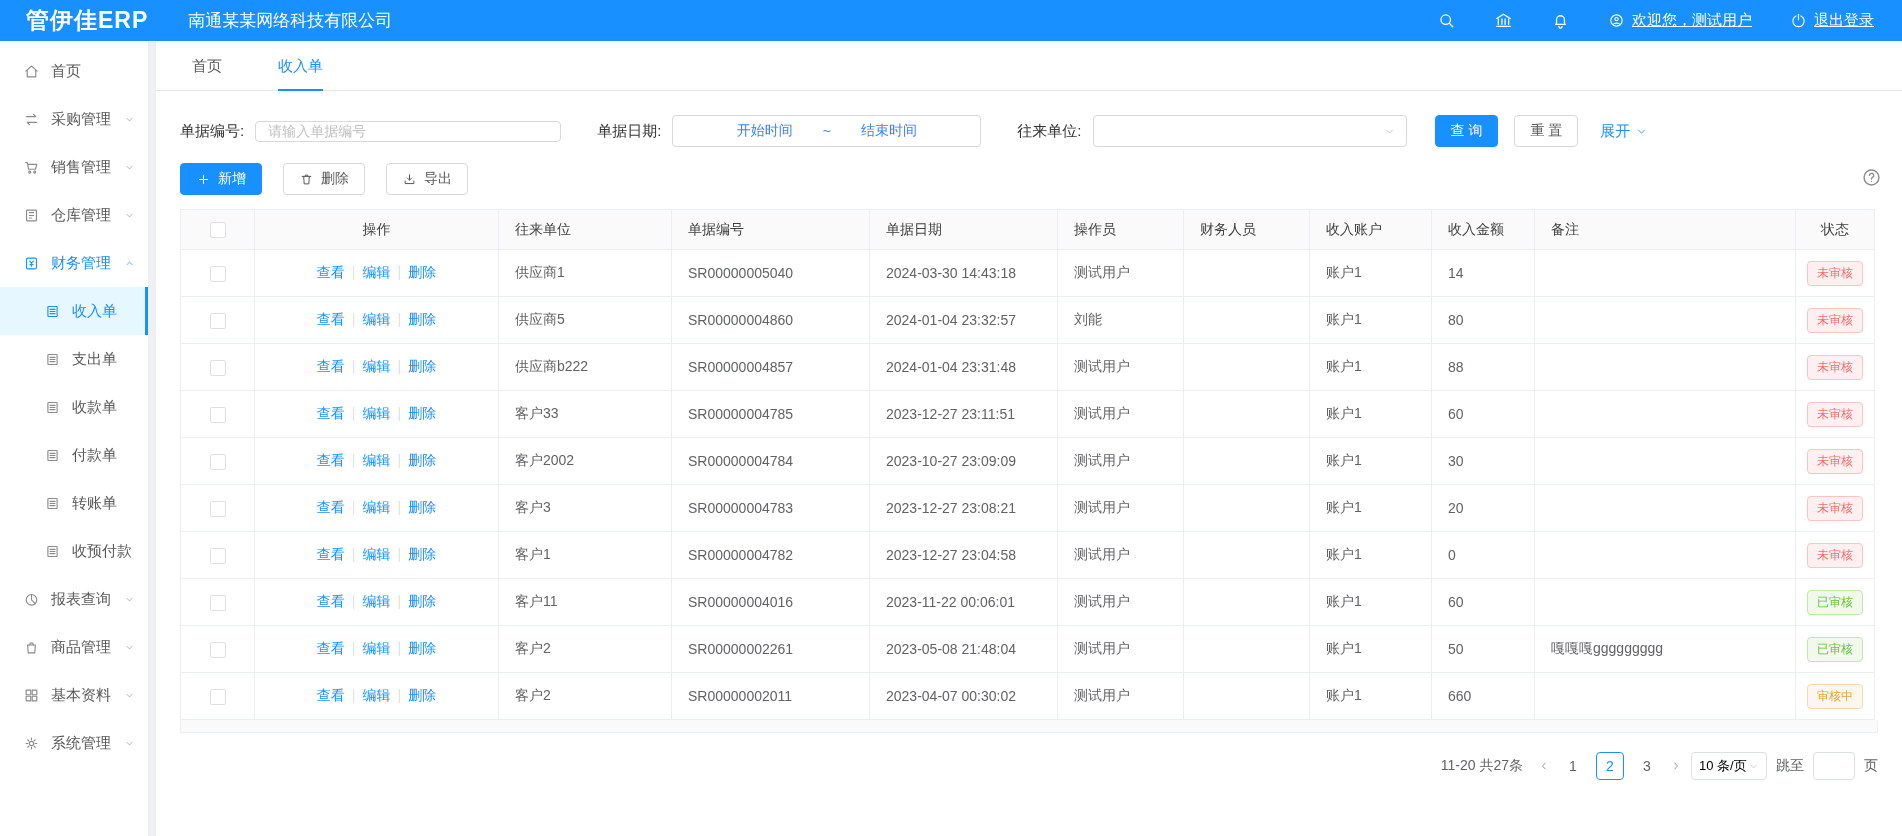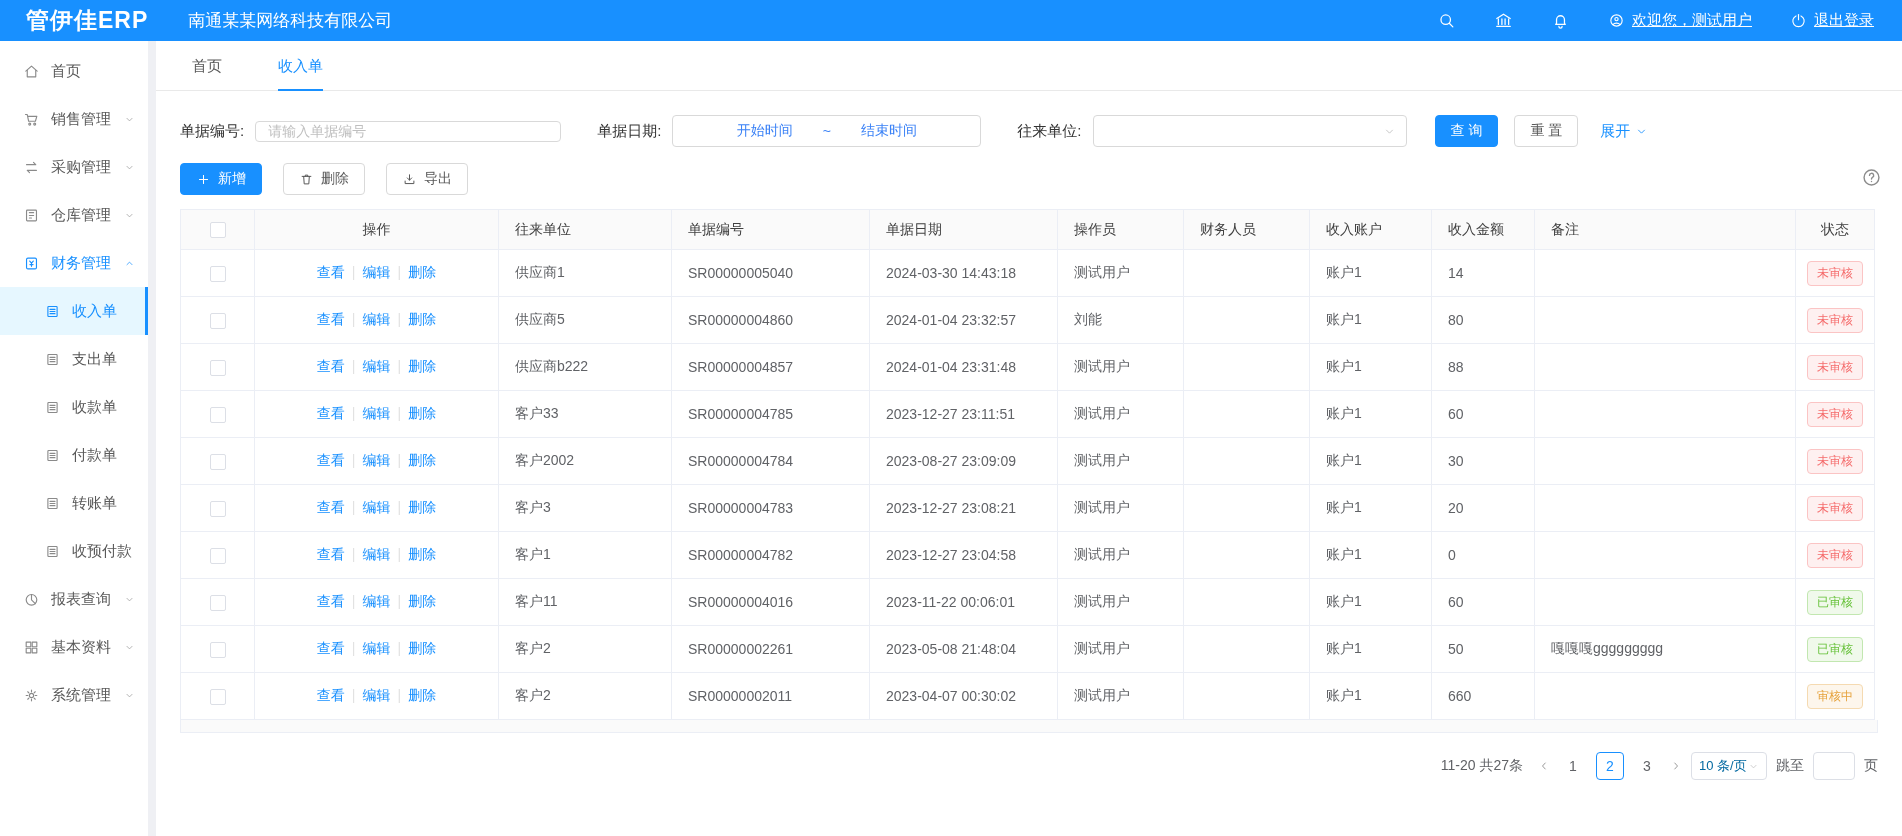--- a/index.html
+++ b/index.html
@@ -94,21 +94,21 @@
   
   .pagination { display:flex; justify-content:flex-end; align-items:center; gap:9px;
     margin:19px 24px 0 24px; color:#606266; font-size:14px; }
   .pg-total { margin-right:6px; white-space:nowrap;text-align:right; }
   .pg-arrow { width:12px; height:12px; color:#808080; cursor:pointer; }
   .pg-num { min-width:28px; height:28px; line-height:26px; text-align:center; border-radius:4px;
     cursor:pointer; border:1px solid transparent; }
   .pg-num.active { border-color:#1890ff; color:#1890ff; }
   .pg-size { width:76px; height:28px; border:1px solid #dcdfe6; border-radius:4px;
     display:flex; align-items:center; justify-content:space-between; padding:0 7px;
-    color:#0369a1; cursor:pointer; font-size:13px; white-space:nowrap; }
+    color:#000000; cursor:pointer; font-size:13px; white-space:nowrap; }
   .pg-size .chevicon { width:11px; height:11px; color:#bfbfbf; flex:none; }
   .pg-jump { white-space:nowrap; }
   .pg-input { width:42px; height:28px; border:1px solid #dcdfe6; border-radius:4px; outline:none; padding:0 6px; }
 </style>
 </head>
 <body>
 
 <div class="app">
 
   <header class="topbar">
@@ -162,48 +162,48 @@
             <svg viewBox="0 0 24 24" fill="none" stroke="currentColor" stroke-width="1.6" stroke-linecap="round" stroke-linejoin="round">
               <path d="M4 11.5 12 4.5l8 7"></path>
               <path d="M6 10.5V19.5h12v-9"></path>
             </svg>
           </span>
           <span>首页</span>
         </div>
         <div class="side-item">
           <span class="sicon">
             <svg viewBox="0 0 24 24" fill="none" stroke="currentColor" stroke-width="1.6" stroke-linecap="round" stroke-linejoin="round">
+              <path d="M5 8h13l-3.2-3.2M19 16H6l3.2 3.2"></path>
+            </svg>
+          </span>
+          <span>采购管理</span>
+          <span class="chev">
+            <svg viewBox="0 0 24 24" fill="none" stroke="currentColor" stroke-width="1.6" stroke-linecap="round" stroke-linejoin="round">
+              <path d="M6.5 9.5 12 15l5.5-5.5"></path>
+            </svg>
+          </span>
+        </div>
+        <div class="side-item">
+          <span class="sicon">
+            <svg viewBox="0 0 24 24" fill="none" stroke="currentColor" stroke-width="1.6" stroke-linecap="round" stroke-linejoin="round">
               <path d="M3.5 5H6l2 9.5h9.5l2-7H7"></path>
               <circle cx="9.5" cy="18.5" r="1.4"></circle>
               <circle cx="16.5" cy="18.5" r="1.4"></circle>
             </svg>
           </span>
           <span>销售管理</span>
           <span class="chev">
             <svg viewBox="0 0 24 24" fill="none" stroke="currentColor" stroke-width="1.6" stroke-linecap="round" stroke-linejoin="round">
               <path d="M6.5 9.5 12 15l5.5-5.5"></path>
             </svg>
           </span>
         </div>
         <div class="side-item">
           <span class="sicon">
             <svg viewBox="0 0 24 24" fill="none" stroke="currentColor" stroke-width="1.6" stroke-linecap="round" stroke-linejoin="round">
-              <path d="M5 8h13l-3.2-3.2M19 16H6l3.2 3.2"></path>
-            </svg>
-          </span>
-          <span>采购管理</span>
-          <span class="chev">
-            <svg viewBox="0 0 24 24" fill="none" stroke="currentColor" stroke-width="1.6" stroke-linecap="round" stroke-linejoin="round">
-              <path d="M6.5 9.5 12 15l5.5-5.5"></path>
-            </svg>
-          </span>
-        </div>
-        <div class="side-item">
-          <span class="sicon">
-            <svg viewBox="0 0 24 24" fill="none" stroke="currentColor" stroke-width="1.6" stroke-linecap="round" stroke-linejoin="round">
               <rect x="5" y="4.5" width="14" height="15" rx="1"></rect>
               <path d="M9 8h6M9 12h6M9 15.5h3"></path>
             </svg>
           </span>
           <span>仓库管理</span>
           <span class="chev">
             <svg viewBox="0 0 24 24" fill="none" stroke="currentColor" stroke-width="1.6" stroke-linecap="round" stroke-linejoin="round">
               <path d="M6.5 9.5 12 15l5.5-5.5"></path>
             </svg>
           </span>
@@ -277,20 +277,34 @@
           <span>收预付款</span>
         </div>
         <div class="side-item">
           <span class="sicon">
             <svg viewBox="0 0 24 24" fill="none" stroke="currentColor" stroke-width="1.6" stroke-linecap="round" stroke-linejoin="round">
               <circle cx="12" cy="12.5" r="7.5"></circle>
               <path d="M12 5v7.5M12 12.5l5.3 5.3"></path>
             </svg>
           </span>
           <span>报表查询</span>
+          <span class="chev">
+            <svg viewBox="0 0 24 24" fill="none" stroke="currentColor" stroke-width="1.6" stroke-linecap="round" stroke-linejoin="round">
+              <path d="M6.5 9.5 12 15l5.5-5.5"></path>
+            </svg>
+          </span>
+        </div>
+        <div class="side-item">
+          <span class="sicon">
+            <svg viewBox="0 0 24 24" fill="none" stroke="currentColor" stroke-width="1.6" stroke-linecap="round" stroke-linejoin="round">
+              <path d="M6.5 8.5h11l-.9 11H7.4z"></path>
+              <path d="M9.5 8.5V8a2.5 2.5 0 0 1 5 0v.5"></path>
+            </svg>
+          </span>
+          <span>商品管理</span>
           <span class="chev">
             <svg viewBox="0 0 24 24" fill="none" stroke="currentColor" stroke-width="1.6" stroke-linecap="round" stroke-linejoin="round">
               <path d="M6.5 9.5 12 15l5.5-5.5"></path>
             </svg>
           </span>
         </div>
         <div class="side-item">
           <span class="sicon">
             <svg viewBox="0 0 24 24" fill="none" stroke="currentColor" stroke-width="1.6" stroke-linecap="round" stroke-linejoin="round">
               <rect x="4.5" y="4.5" width="6.5" height="6.5"></rect>
@@ -473,21 +487,21 @@
               <td>账户1</td>
               <td>60</td>
               <td></td>
               <td class="center"><span class="badge danger">未审核</span></td>
             </tr>
             <tr>
               <td class="center"><span class="checkbox"></span></td>
               <td class="center op"><a>查看</a><span class="pipe">|</span><a>编辑</a><span class="pipe">|</span><a>删除</a></td>
               <td>客户2002</td>
               <td>SR00000004784</td>
-              <td>2023-08-27 23:09:09</td>
+              <td>2023-10-27 23:09:09</td>
               <td>测试用户</td>
               <td></td>
               <td>账户1</td>
               <td>30</td>
               <td></td>
               <td class="center"><span class="badge danger">未审核</span></td>
             </tr>
             <tr>
               <td class="center"><span class="checkbox"></span></td>
               <td class="center op"><a>查看</a><span class="pipe">|</span><a>编辑</a><span class="pipe">|</span><a>删除</a></td>

